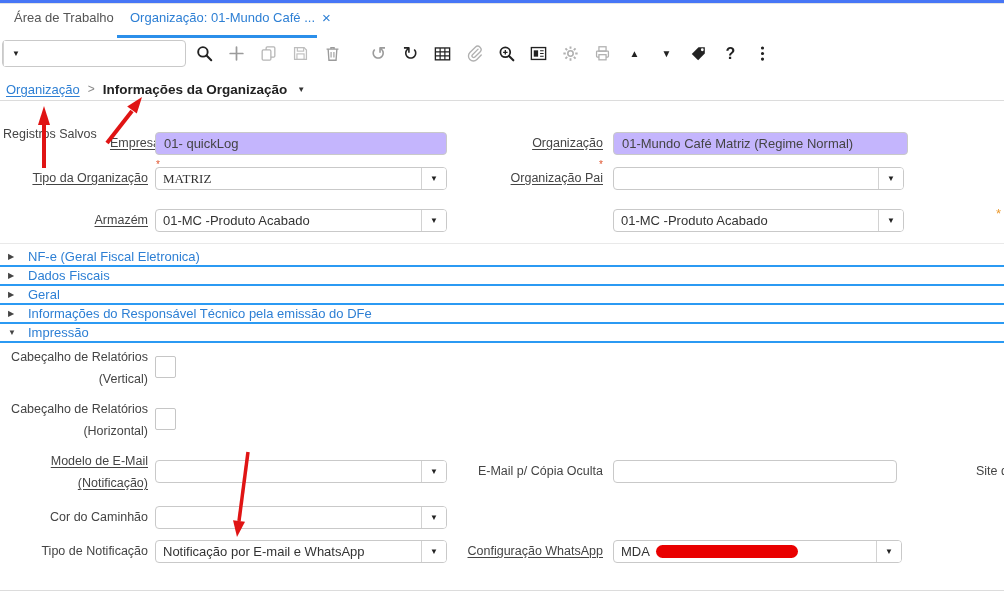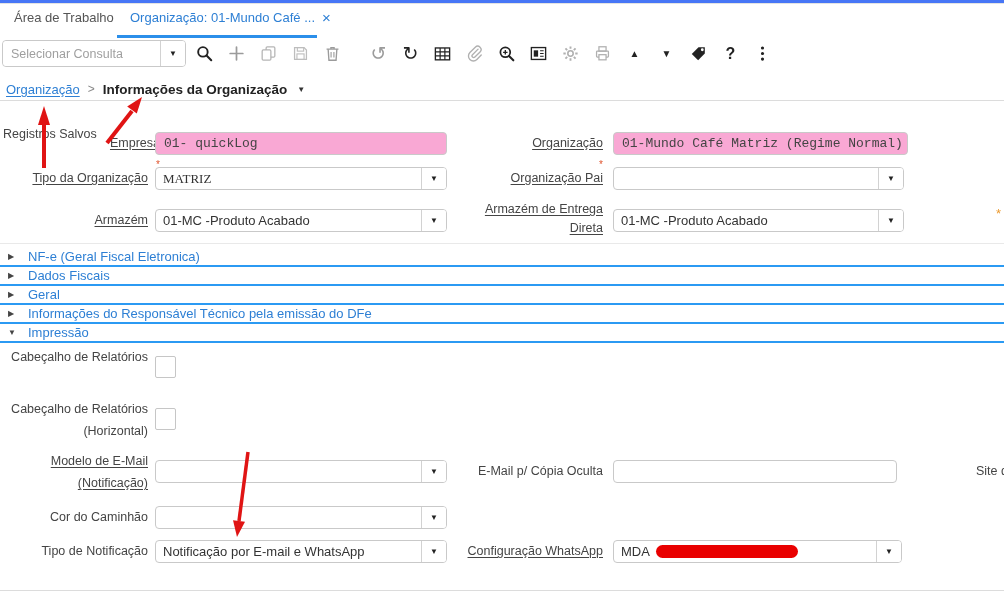--- a/index.html
+++ b/index.html
@@ -34,21 +34,21 @@
   .hline { position:absolute; left:0; width:1004px; height:0; border-top:1px solid #dcdcdc; }
   .status-text { position:absolute; left:3px; top:103px; font-size:12.5px; color:#444;margin-top:24px; }
 
   
   .flabel { position:absolute; font-size:12.5px; color:#444; text-align:right; line-height:22px; }
   .flabel span { display:block; }
   .flabel.u span { text-decoration:underline; text-underline-offset:2px; cursor:pointer; }
   .flabel .inline { display:inline; }
   .req { color:#e0542e; font-size:10px; vertical-align:top; margin-left:1px; text-decoration:none !important; }
   .tinput { position:absolute; height:23px; border:1px solid #c9c9c9; border-radius:4px; background:#fff; font-size:13px; color:#333; padding:2px 8px; line-height:17px; white-space:nowrap; overflow:hidden; }
-  .tinput.disabled { background:#f9a8d4; color:#444;font-family:Liberation Mono, monospace; }
+  .tinput.disabled { background:#c4b5fd; color:#444; }
   .combo { position:absolute; height:23px; border:1px solid #c9c9c9; border-radius:4px; background:#fff; display:flex; }
   .combo .val { flex:1; font-size:13px; color:#333; padding:2px 7px; line-height:17px; white-space:nowrap; overflow:hidden; }
   .checkbox { position:absolute; width:21px; height:22px; border:1px solid #c6c6c6; border-radius:2px; background:#fff; cursor:pointer; }
 
   
   .section { position:absolute; left:0; width:1004px; height:19px; border-bottom:2px solid #2b9af3; display:flex; align-items:center; cursor:pointer; }
   .section .tgl { width:18px; margin-left:8px; font-size:8px; color:#444; }
   .section .ttl { color:#2d7fd4; font-size:13px; margin-left:2px; white-space:nowrap; }
 
   .redact { display:inline-block; width:142px; height:13px; background:#e90000; border-radius:7px; margin-left:6px; vertical-align:-2px; }
@@ -68,21 +68,20 @@
     <div class="tab" style="left:14px;">
       <span>Área de Trabalho</span>
     </div>
     <div class="tab active" style="left:130px;">
       <span>Organização: 01-Mundo Café ...</span><span class="close">×</span>
     </div>
     <div class="tab-underline"></div>
   </div>
 
   <div class="querybox">
-    <input type="text" placeholder="Selecionar Consulta" style="">
     <div class="cbtn">
         <span>▼</span>
       </div>
   </div>
 
   <div class="toolbar">
     <div class="ticon">
       <svg width="19" height="19" viewBox="0 0 24 24">
           <circle cx="10" cy="10" r="6" fill="none" stroke="#222" stroke-width="2.4"></circle>
           <line x1="14.6" y1="14.6" x2="20.5" y2="20.5" stroke="#222" stroke-width="2.6" stroke-linecap="round"></line>
@@ -207,24 +206,20 @@
   </div>
 
   <div class="flabel u" style="left:0;top:209px;width:148px;"><span class="inline">Armazém</span></div>
   <div class="combo" style="left:155px;top:209px;width:292px;">
     <span class="val">01-MC -Produto Acabado</span>
     <div class="cbtn">
         <span>▼</span>
       </div>
   </div>
 
-  <div class="flabel u" style="left:420px;top:200px;width:183px;line-height:19px;">
-    <span>Armazém de Entrega</span>
-    <span>Direta</span>
-  </div>
   <div class="combo" style="left:613px;top:209px;width:291px;">
     <span class="val">01-MC -Produto Acabado</span>
     <div class="cbtn">
         <span>▼</span>
       </div>
   </div>
   <div class="cut-req">*</div>
 
   <div class="hline" style="top:243px;border-top-color:#e9e9e9;"></div>
 
@@ -244,20 +239,21 @@
     <span class="tgl">▶</span>
     <span class="ttl">Informações do Responsável Técnico pela emissão do DFe</span>
   </div>
   <div class="section" style="top:324px;">
     <span class="tgl">▼</span>
     <span class="ttl">Impressão</span>
   </div>
 
   <div class="flabel" style="left:0;top:346px;width:148px;">
     <span>Cabeçalho de Relatórios</span>
+    <span>(Vertical)</span>
   </div>
   <div class="checkbox" style="left:155px;top:356px;"></div>
 
   <div class="flabel" style="left:0;top:398px;width:148px;">
     <span>Cabeçalho de Relatórios</span>
     <span>(Horizontal)</span>
   </div>
   <div class="checkbox" style="left:155px;top:408px;"></div>
 
   <div class="flabel u" style="left:0;top:450px;width:148px;">

